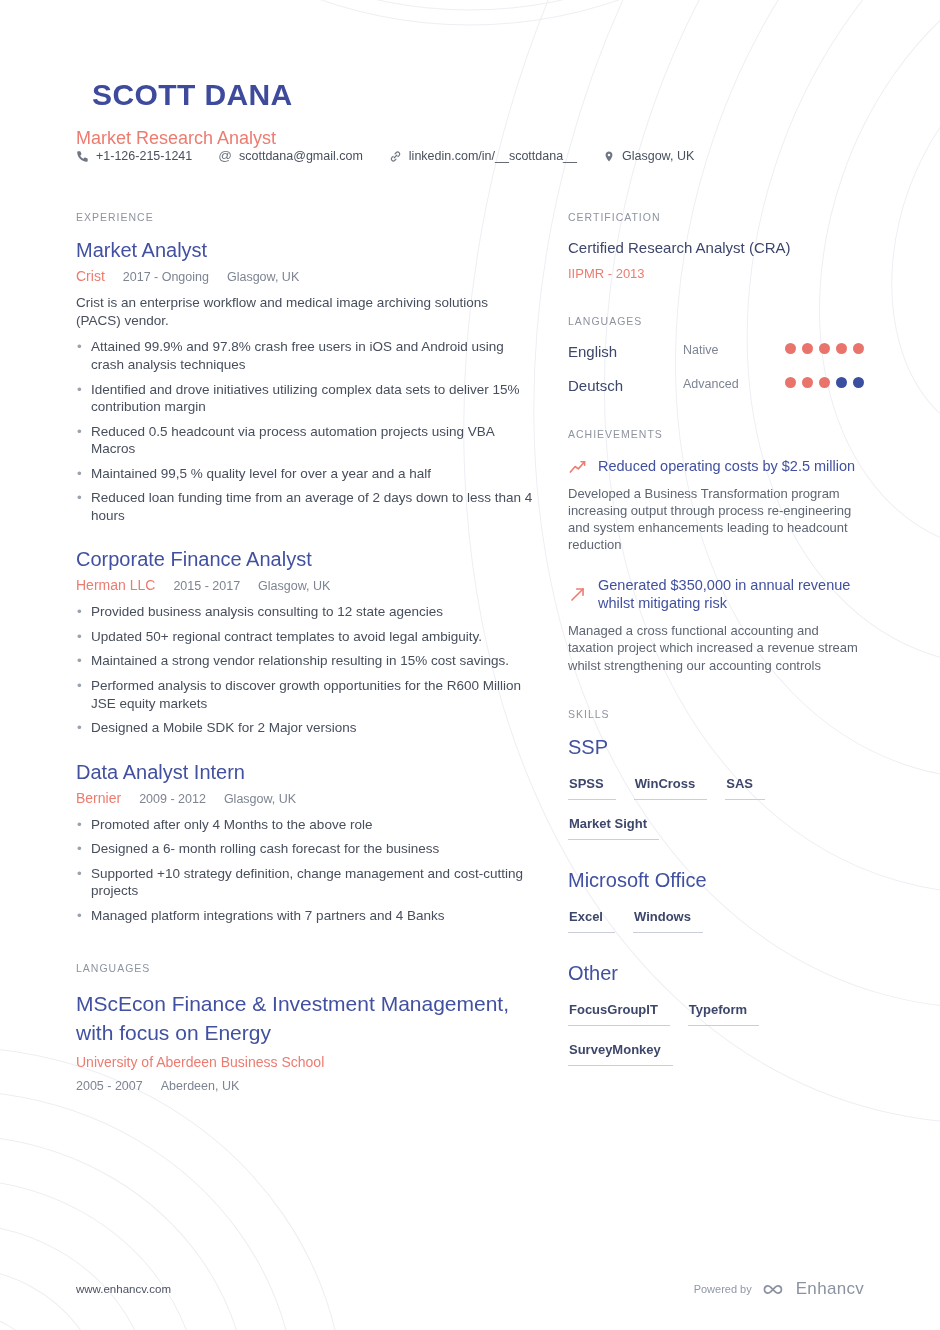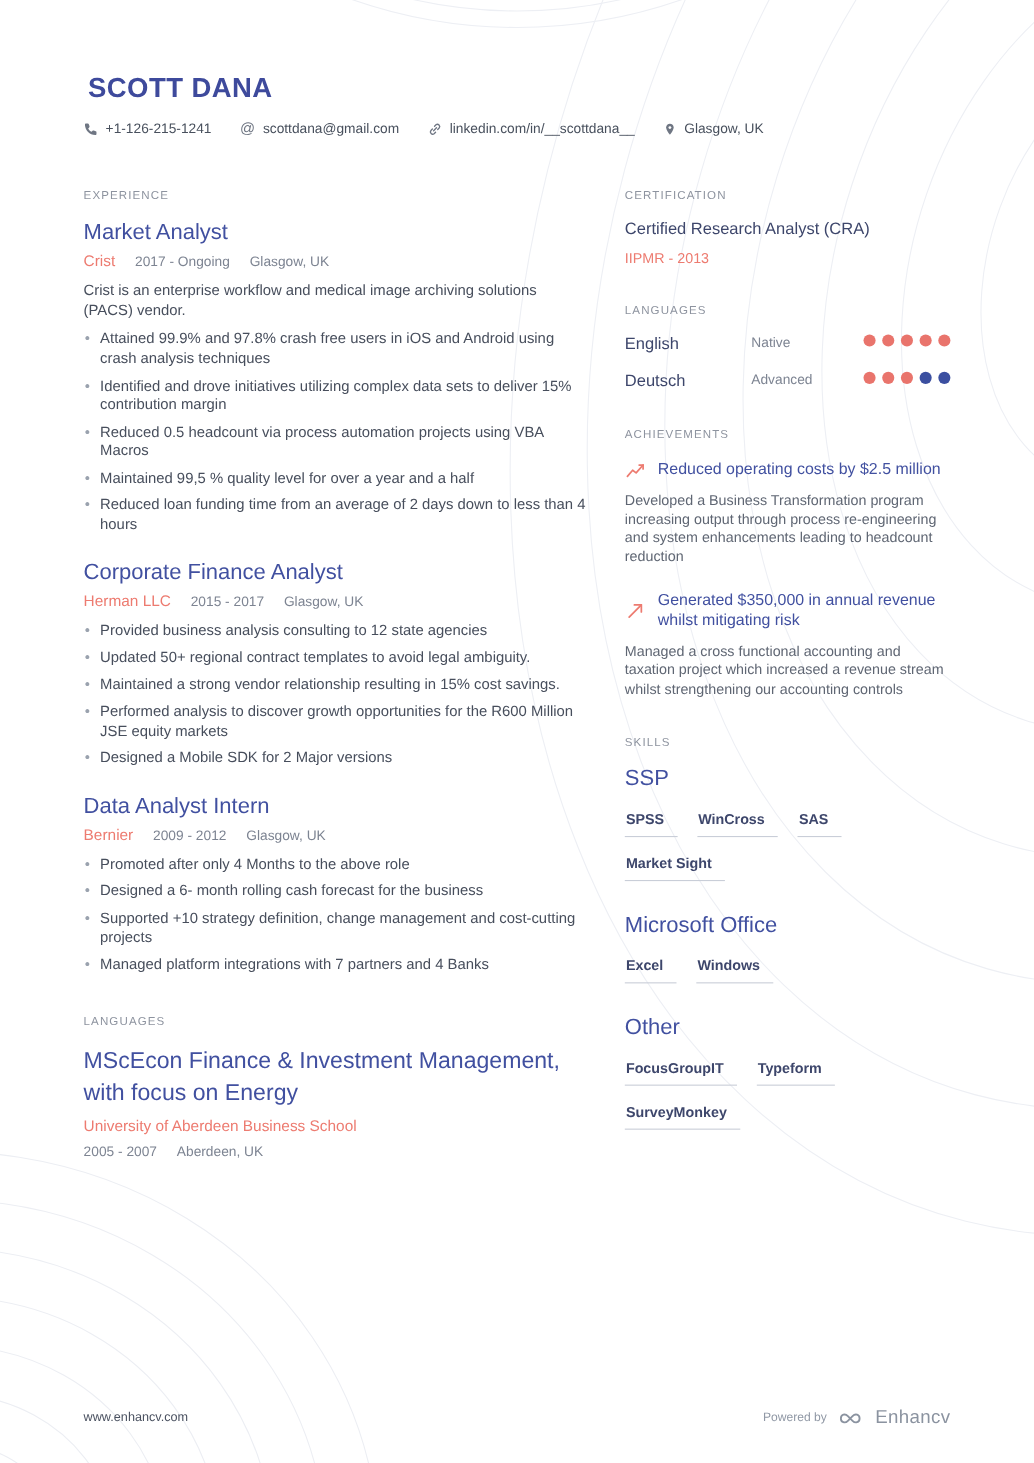--- a/index.html
+++ b/index.html
@@ -11,23 +11,23 @@
   html,body{margin:0;padding:0}
   body{
     width:940px;height:1330px;position:relative;overflow:hidden;background:#fff;
     font-family:"Liberation Sans",sans-serif;color:var(--text);
   }
   .deco-wrap{position:absolute;inset:0;z-index:0;pointer-events:none}
   .deco-wrap svg{display:block}
   .page{position:relative;z-index:1;padding:62px 76px 0}
 
   
-  h1{font-size:25px;margin:4px;color:var(--name);font-weight:700;letter-spacing:.4px}
+  h1{font-size:30px;margin:16px;color:var(--name);font-weight:700;letter-spacing:.4px}
   .headline{color:var(--accent);font-size:18px;margin-top:8px}
-  .contacts{display:flex;align-items:flex-end;gap:26px;margin-top:15px;font-size:12.5px;color:#48505d}
+  .contacts{display:flex;align-items:flex-end;gap:26px;font-size:12.5px;color:#48505d}
   .contact{display:inline-flex;align-items:center;gap:7px;cursor:pointer}
   .cicon{display:inline-flex;align-items:center;color:#6f7683}
   .at-glyph{font-size:13.5px;color:#6f7683;line-height:1}
 
   
   .columns{display:flex;gap:32px;margin-top:48px}
   .col-left{width:460px}
   .col-right{width:296px;margin-left:auto}
   .sec-label{font-size:10.5px;letter-spacing:1px;color:var(--label);margin-bottom:16px}
 
@@ -103,20 +103,21 @@
       <ellipse cx="-62" cy="1422" rx="360" ry="330" transform="rotate(-12 -62 1422)"></ellipse>
       <ellipse cx="-64" cy="1424" rx="410" ry="376" transform="rotate(-11 -64 1424)"></ellipse>
     </g>
   </svg>
 </div>
 
 <div class="page">
 
   <header>
     <h1>SCOTT DANA</h1>
+    <div class="headline">Market Research Analyst</div>
     <div class="contacts">
       <span class="contact">
         <span class="cicon">
           <svg width="13" height="13" viewBox="0 0 14 14">
               <path d="M4.2 1.4c.4 0 .8.3.9.7l.7 2c.1.4 0 .8-.3 1.1l-1 1c.7 1.5 1.8 2.6 3.3 3.3l1-1c.3-.3.7-.4 1.1-.3l2 .7c.4.1.7.5.7.9v1.8c0 .6-.5 1.1-1.1 1.1C5.8 12.4 1.6 8.2 1.3 2.5c0-.6.5-1.1 1.1-1.1h1.8z" fill="#6f7683"></path>
             </svg>
         </span>
         <span>+1-126-215-1241</span>
       </span>
       <span class="contact">

